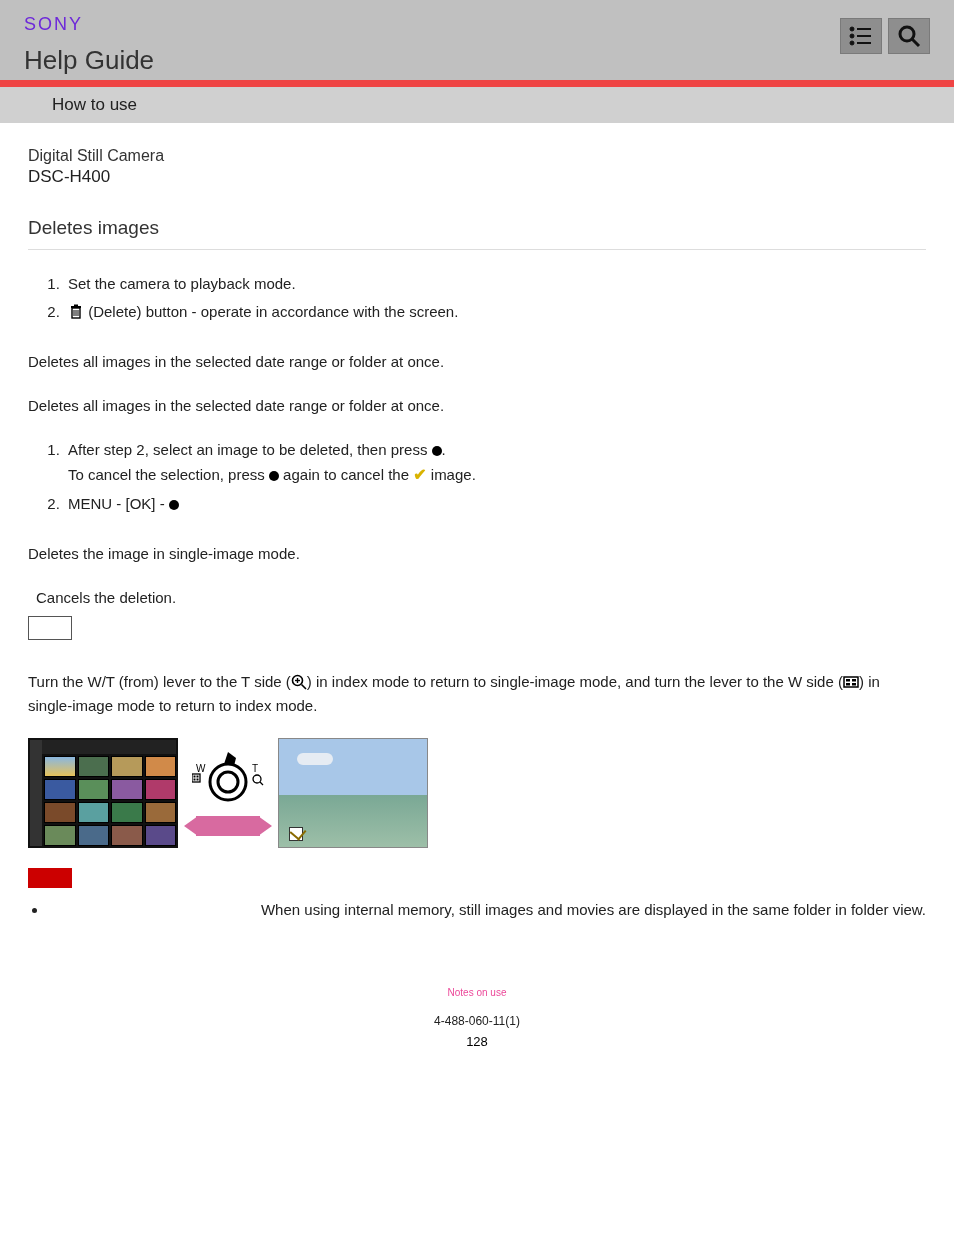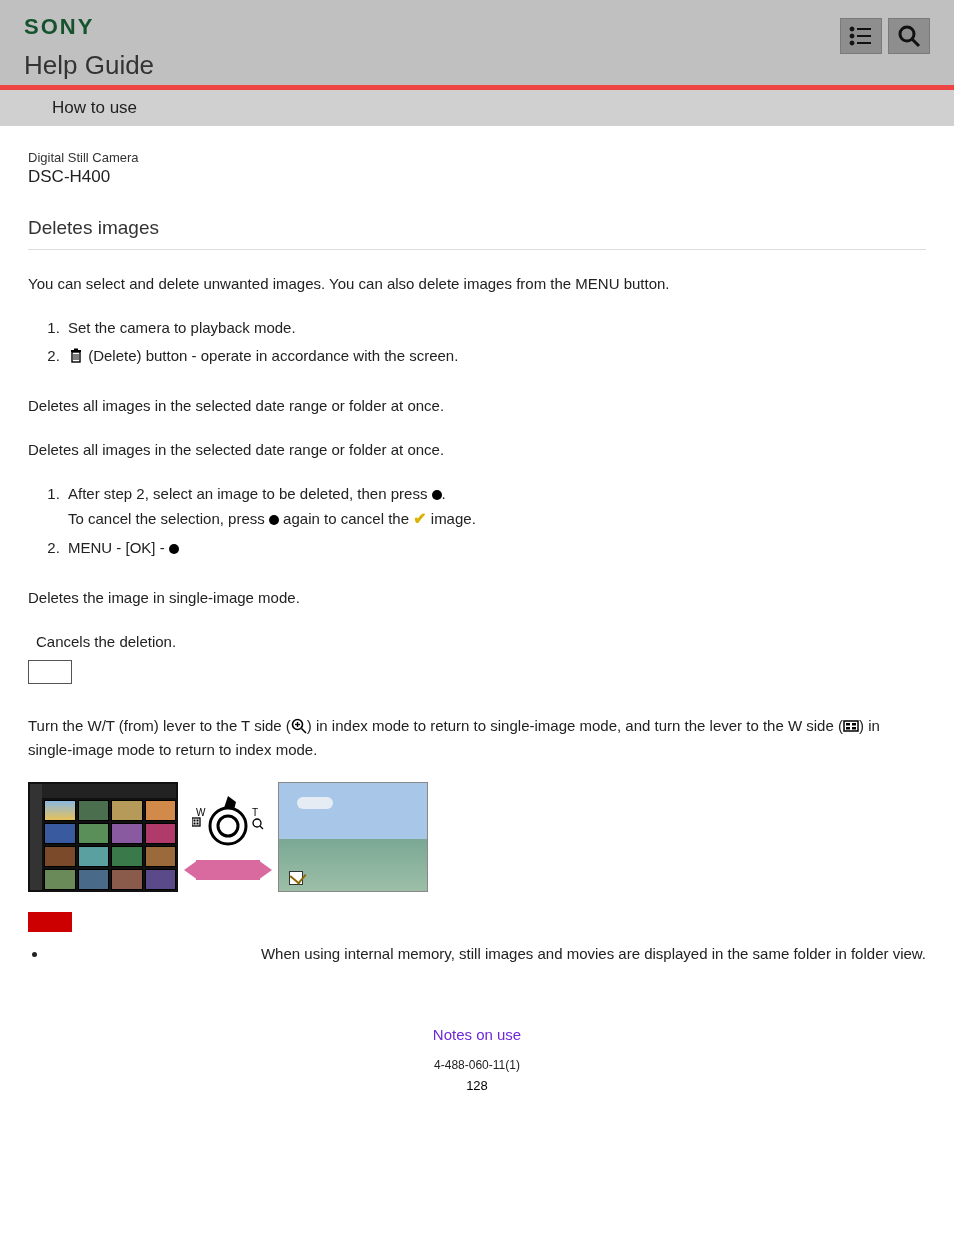--- a/index.html
+++ b/index.html
@@ -18,58 +18,58 @@
   }
   .topbar-inner {
     padding: 0 24px;
     display: flex;
     justify-content: space-between;
     align-items: flex-start;
   }
   .brand { display: flex; flex-direction: column; }
   .brand-logo {
     font-family: "Arial Black", Arial, sans-serif;
-    font-weight: 700;
+    font-weight: 400;
     letter-spacing: 2px;
-    font-size: 22px;
-    color: #14532d;
+    font-size: 18px;
+    color: #6d28d9;
   }
   .help-guide {
     font-size: 26px;
     color: #333;
     margin-top: 10px;
     font-weight: 400;
   }
 
   .header-icons { display: flex; gap: 6px; margin-top: 4px; }
   .icon-box {
     width: 42px; height: 36px;
     background: #8e8e8e;
     display: flex; align-items: center; justify-content: center;
     border: 1px solid #7a7a7a;
     cursor: pointer;
   }
   .icon-box svg { stroke: #111; fill: none; }
 
   .subnav {
     background: #d0d0d0;
-    border-top: 5px solid #ef4444;
+    border-top: 7px solid #ef4444;
     padding: 8px 0;
   }
   .subnav-inner { padding: 0 36px; position: relative; }
   .subnav-label {
     position: relative; z-index: 1;
     font-size: 17px; color: #222;
     padding-left: 16px;
   }
 
   
   .page { padding: 24px 28px 40px; }
 
-  .meta-small { font-size: 13px; color: #333; margin-bottom: 2px; }
+  .meta-small { font-size: 16px; color: #333; margin-bottom: 2px; }
   .model { font-size: 17px; color: #222; margin-bottom: 30px; }
 
   h1.article-title {
     font-size: 19px; font-weight: 400; color: #333;
     margin: 0 0 10px 0;
   }
   .rule { border: none; border-top: 1px solid #ddd; margin: 0 0 22px 0; }
 
   .body-text p, .body-text li {
     font-size: 15px; line-height: 1.6; color: #222;
@@ -146,21 +146,21 @@
     width:10px; height:10px;
     border-right:2px solid #8a6a00; border-bottom:2px solid #8a6a00;
     transform: rotate(40deg);
   }
 
   .note-flag { width: 44px; height: 20px; background: #cc0000; margin-bottom: 10px; }
   ul.bullets { margin: 0 0 60px 0; padding-left: 20px; text-align: right; }
   ul.bullets li { font-size: 15px; line-height: 1.6; }
 
   .footer { text-align: center; }
-  .footer-link { color: #6d28d9; font-size: 15px; text-decoration: none; }
+  .footer-link { color: #ec4899; font-size: 10px; text-decoration: none; }
   .footer-code { font-size: 12px; color: #222; margin-top: 14px; }
   .footer-page { font-size: 13px; color: #000; margin-top: 6px; }
 </style>
 </head>
 <body>
 
 <div class="topbar">
   <div class="topbar-inner">
     <div class="brand">
       <div class="brand-logo">SONY</div>
@@ -195,21 +195,20 @@
 
 <div class="page">
 
   <div class="meta-small">Digital Still Camera</div>
   <div class="model">DSC-H400</div>
 
   <h1 class="article-title">Deletes images</h1>
   <hr class="rule">
 
   <div class="body-text">
-    <p>You can select and delete unwanted images. You can also delete images from the MENU button.</p>
 
     <ol class="steps">
       <li>Set the camera to playback mode.</li>
       <li>
         <span class="inline-icon">
           <svg viewBox="0 0 16 16">
             <rect x="4" y="4" width="8" height="10" fill="none" stroke="#000" stroke-width="1.4"></rect>
             <line x1="6" y1="6" x2="6" y2="12" stroke="#000" stroke-width="1"></line>
             <line x1="8" y1="6" x2="8" y2="12" stroke="#000" stroke-width="1"></line>
             <line x1="10" y1="6" x2="10" y2="12" stroke="#000" stroke-width="1"></line>

